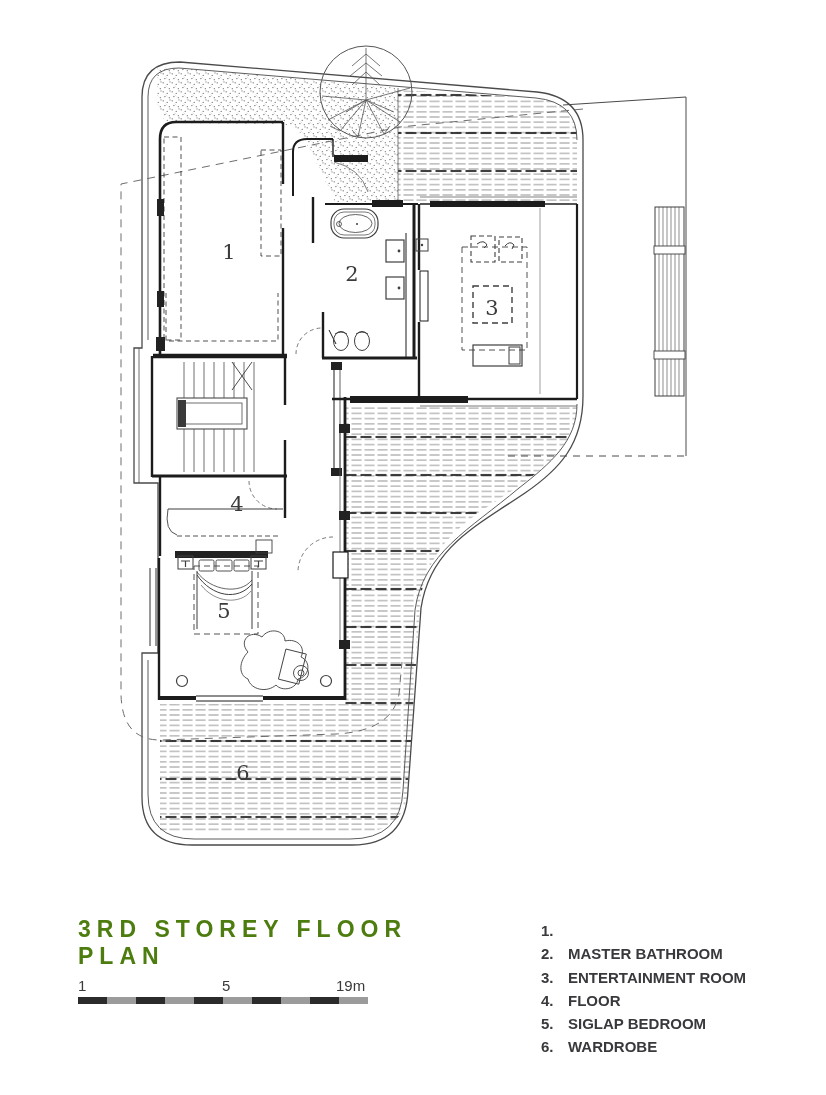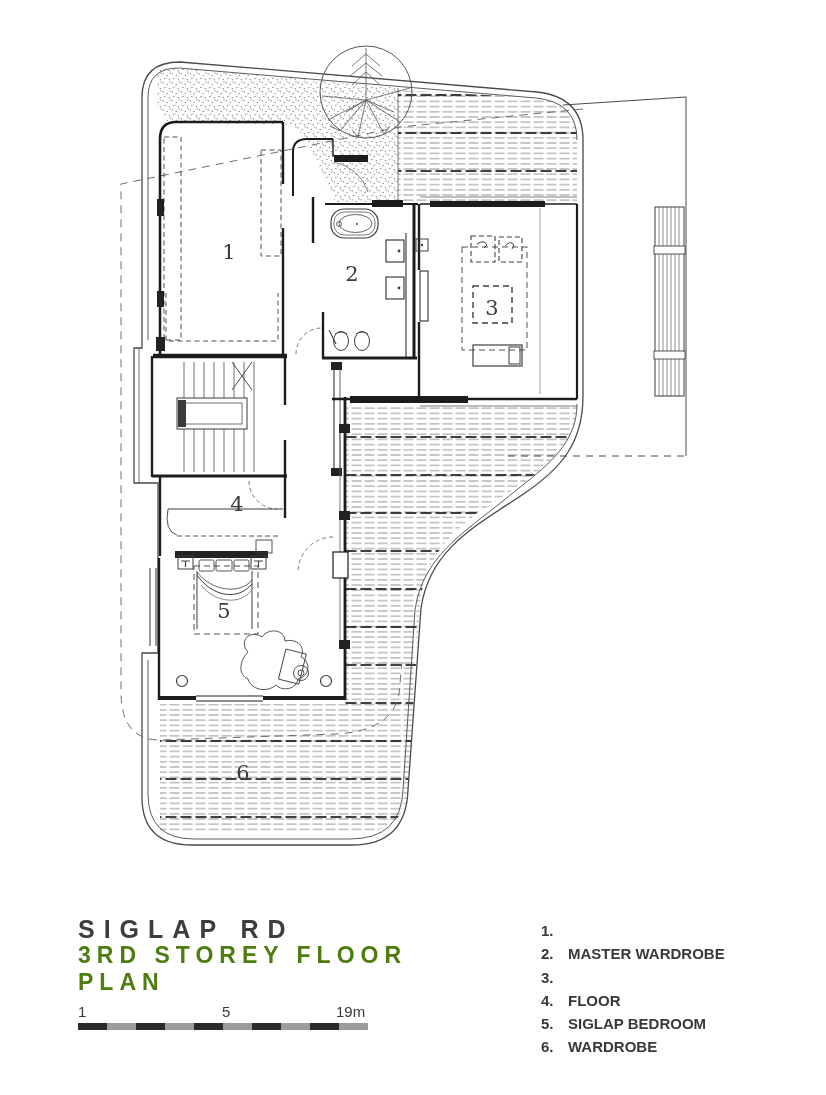--- a/index.html
+++ b/index.html
@@ -258,21 +258,20 @@
       <text x="352" y="281">2</text>
       <text x="492" y="315">3</text>
       <text x="237" y="511">4</text>
       <text x="224" y="618">5</text>
       <text x="243" y="780">6</text>
     </g>
   </svg>
   </div>
 
   <div id="title-block">
-    <div id="main-title">SIGLAP RD</div>
     <div id="sub-title">3RD STOREY FLOOR PLAN</div>
     <div id="scale-labels">
       <span class="s1">1</span>
       <span class="s5">5</span>
       <span class="s10">19m</span>
     </div>
     <div id="scale-bar">
       <span></span>
         <span></span>
         <span></span>
@@ -285,24 +284,25 @@
         <span></span>
     </div>
   </div>
 
   <div id="legend">
     <div class="legend-row">
       <span class="legend-num">1.</span>
     </div>
     <div class="legend-row">
       <span class="legend-num">2.</span>
-      <span class="legend-label">MASTER WARDROBE</span>
+      <span class="legend-label">MASTER BATHROOM</span>
     </div>
     <div class="legend-row">
       <span class="legend-num">3.</span>
+      <span class="legend-label">ENTERTAINMENT ROOM</span>
     </div>
     <div class="legend-row">
       <span class="legend-num">4.</span>
       <span class="legend-label">FLOOR</span>
     </div>
     <div class="legend-row">
       <span class="legend-num">5.</span>
       <span class="legend-label">SIGLAP BEDROOM</span>
     </div>
     <div class="legend-row">

